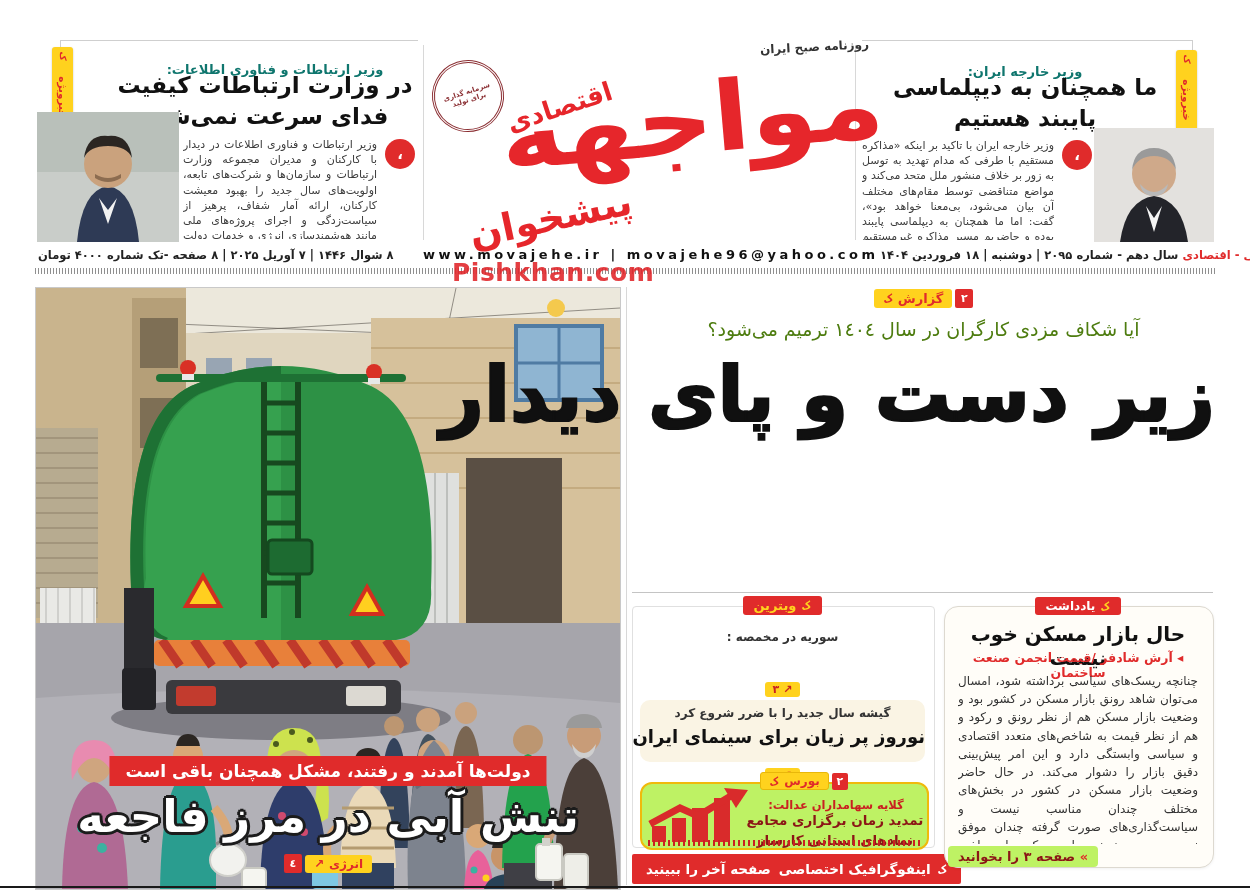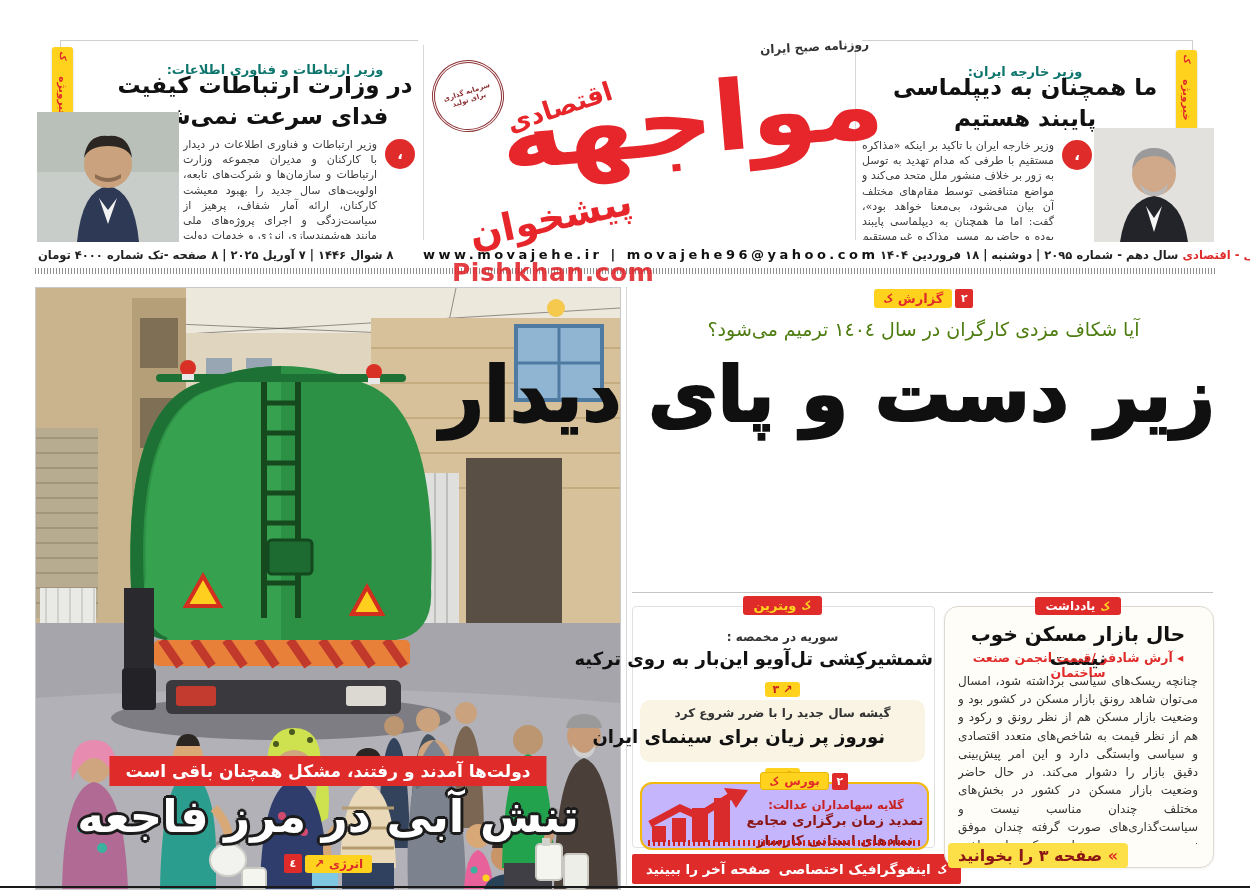--- a/index.html
+++ b/index.html
@@ -56,33 +56,33 @@
   .photo-box{border:1px solid #c9c9c9;background:#b9b8be;overflow:hidden;}
   .cap-bar{background:#e02b2b;color:#fff;font-size:17px;font-weight:bold;padding:5px 16px;white-space:nowrap;}
   .photo-head{font-size:45px;font-weight:bold;color:#fff;white-space:nowrap;letter-spacing:-1px;
     text-shadow:2px 2px 0 #1c1c1c,-2px 2px 0 #1c1c1c,2px -2px 0 #1c1c1c,-2px -2px 0 #1c1c1c,
                 0 3px 0 #1c1c1c,3px 0 0 #1c1c1c,-3px 0 0 #1c1c1c,0 -3px 0 #1c1c1c;}
   
   .webcol-box{border:1px solid #e0e0e0;border-radius:4px;}
   .item-kicker{font-size:12px;font-weight:bold;color:#333;}
   .item-head{font-size:18px;font-weight:bold;color:#111;white-space:nowrap;letter-spacing:-.4px;}
   .cream{background:#faf4e4;border-radius:10px;}
-  .bourse-box{background:#c4b5fd;border:2px solid #f0b90c;border-radius:12px;overflow:hidden;}
+  .bourse-box{background:#bef264;border:2px solid #f0b90c;border-radius:12px;overflow:hidden;}
   .bourse-kicker{font-size:11.5px;font-weight:bold;color:#c92121;}
   .bourse-head{font-size:15px;font-weight:bold;color:#8b1616;line-height:1.5;}
   .bourse-ticks{position:absolute;left:6px;right:6px;bottom:2px;height:6px;
       background:repeating-linear-gradient(90deg,#c92121 0 2px,transparent 2px 5px);}
   .redbar{background:#e02b2b;color:#fff;font-size:13.5px;font-weight:bold;display:flex;
           align-items:center;justify-content:space-between;padding:0 14px;border-radius:2px;}
   
   .note-box{background:#fffdf8;border:1.5px solid #ddd9d0;border-radius:14px;box-shadow:0 1px 3px rgba(0,0,0,.06);}
   .note-head{font-size:20px;font-weight:bold;color:#111;}
   .note-author{font-size:12.5px;font-weight:bold;color:#e02b2b;}
   .note-body{font-size:12px;line-height:1.52;color:#333;text-align:justify;overflow:hidden;}
-  .note-chip{background:#fde047;color:#8b1616;font-size:16px;font-weight:bold;border-radius:4px;
+  .note-chip{background:#bef264;color:#8b1616;font-size:13px;font-weight:bold;border-radius:4px;
              padding:3px 10px;white-space:nowrap;}
   .vline{width:1px;background:#d8d8d8;}
   .hline{height:1px;background:#c4c4c4;}
 </style>
 </head>
 <body>
 
 <div id="page">
 
   <div class="abs hbox-frame frame-left" style="left:60px;top:40px;width:357px;height:112px;"></div>
@@ -305,30 +305,29 @@
   <div class="abs hline" style="left:632px;top:592px;width:581px;"></div>
 
   <div class="abs webcol-box" style="left:632px;top:606px;width:301px;height:240px;"></div>
   <div class="abs" style="left:632px;top:596px;width:301px;display:flex;justify-content:center;">
     <span class="chip-red">
       <span class="mark" style="color:#ffd21e;">ک</span>
       <span>وبترین</span>
     </span>
   </div>
   <div class="abs ctr item-kicker" style="left:632px;top:630px;width:301px;">سوریه در مخمصه :</div>
-  <div class="abs ctr item-head" style="left:632px;top:648px;width:301px;">شمشیرکِشی تل‌آویو این‌بار به روی ترکیه</div>
   <div class="abs" style="left:632px;top:678px;width:301px;text-align:center;">
     <span class="pgchip">
         <span>٣</span>
         <span>↗</span>
       </span>
   </div>
   <div class="abs cream" style="left:640px;top:700px;width:285px;height:62px;"></div>
   <div class="abs ctr item-kicker" style="left:640px;top:706px;width:285px;">گیشه سال جدید را با ضرر شروع کرد</div>
-  <div class="abs ctr item-head" style="left:600px;top:726px;width:285px;">نوروز پر زیان برای سینمای ایران</div>
+  <div class="abs ctr item-head" style="left:640px;top:726px;width:285px;">نوروز پر زیان برای سینمای ایران</div>
   <div class="abs" style="left:632px;top:764px;width:301px;text-align:center;">
     <span class="pgchip">
         <span>٥</span>
         <span>↗</span>
       </span>
   </div>
 
   <div class="abs bourse-box" style="left:640px;top:782px;width:285px;height:64px;">
     <svg class="abs" style="left:4px;top:4px;" width="110" height="56" viewBox="0 0 110 56">
       <rect x="6" y="38" width="14" height="16" fill="#d92b2b"></rect>

